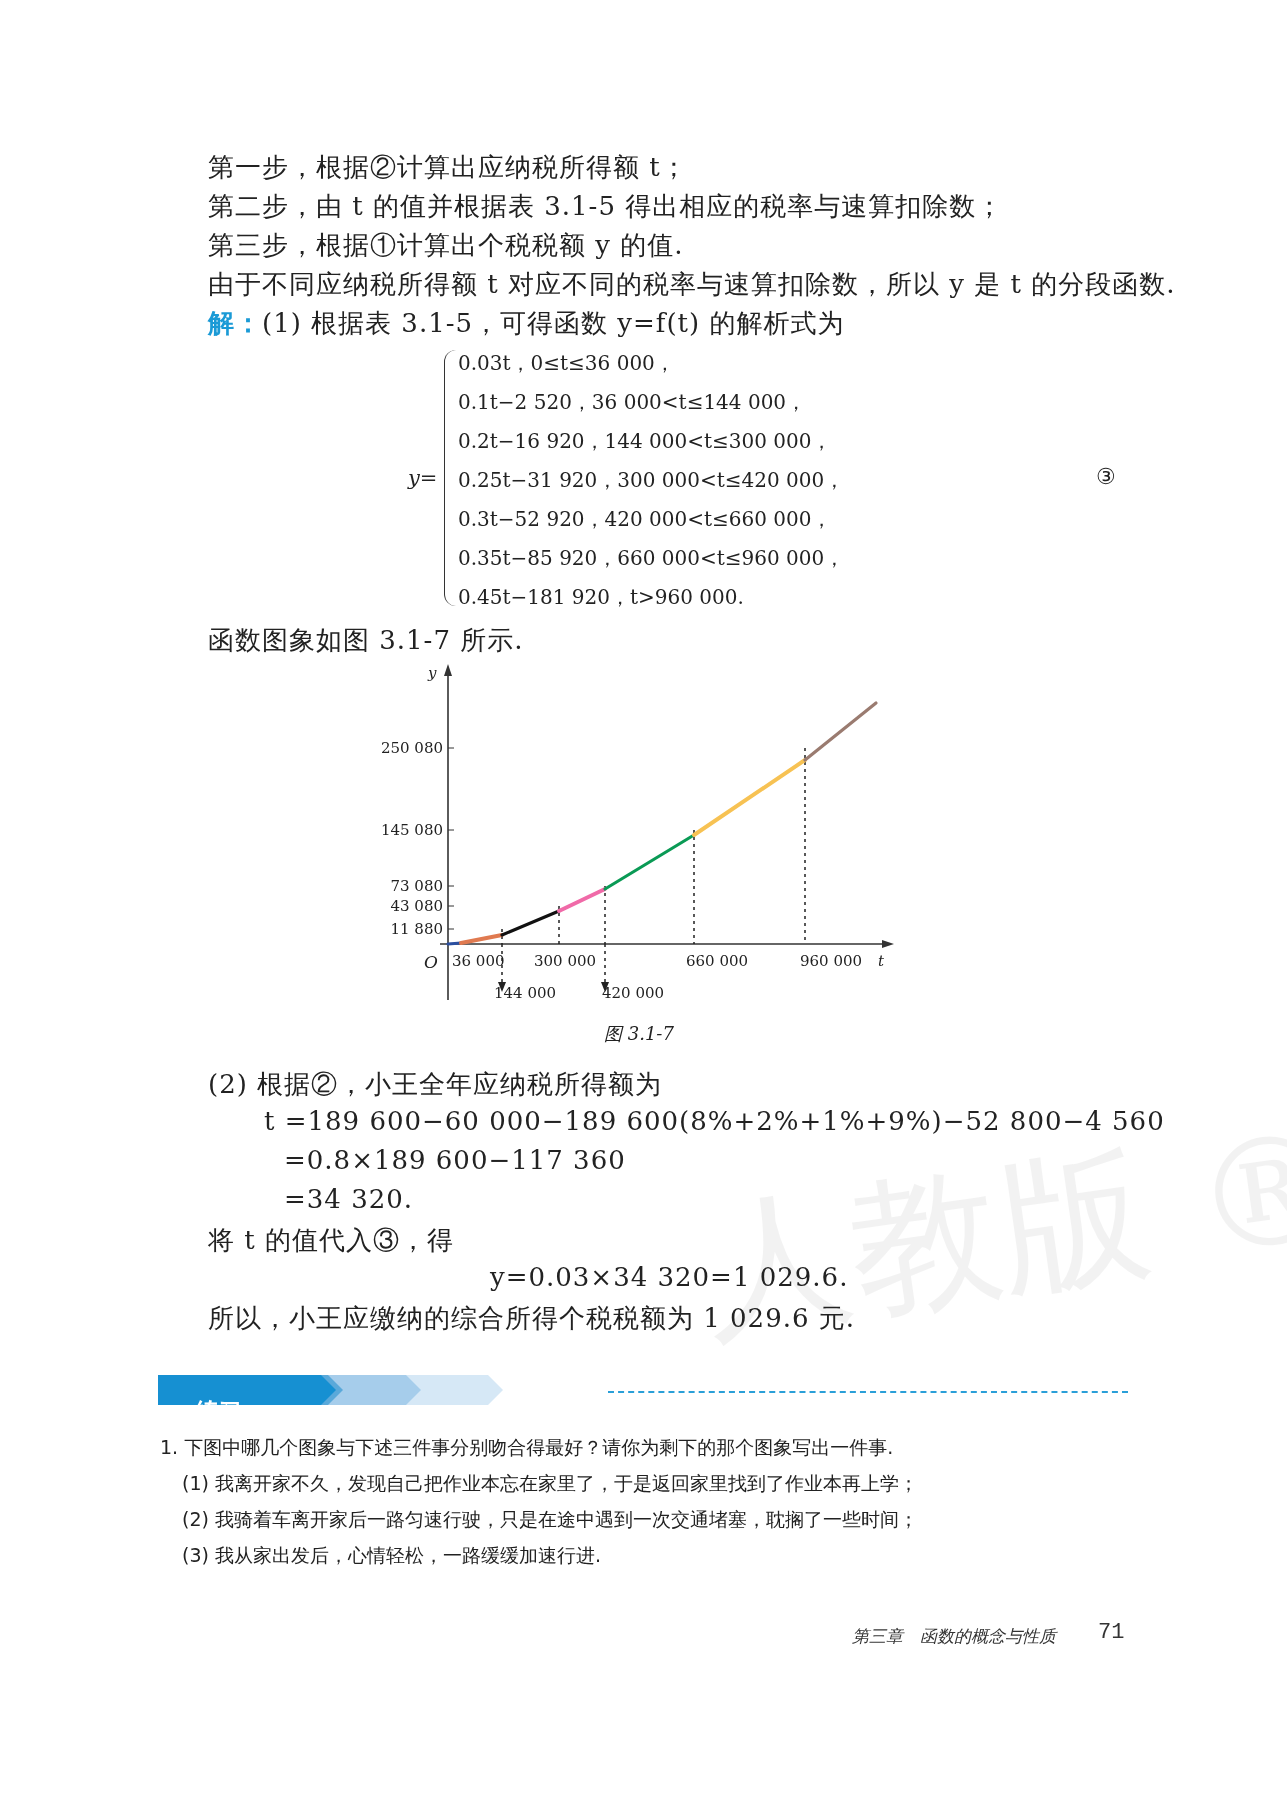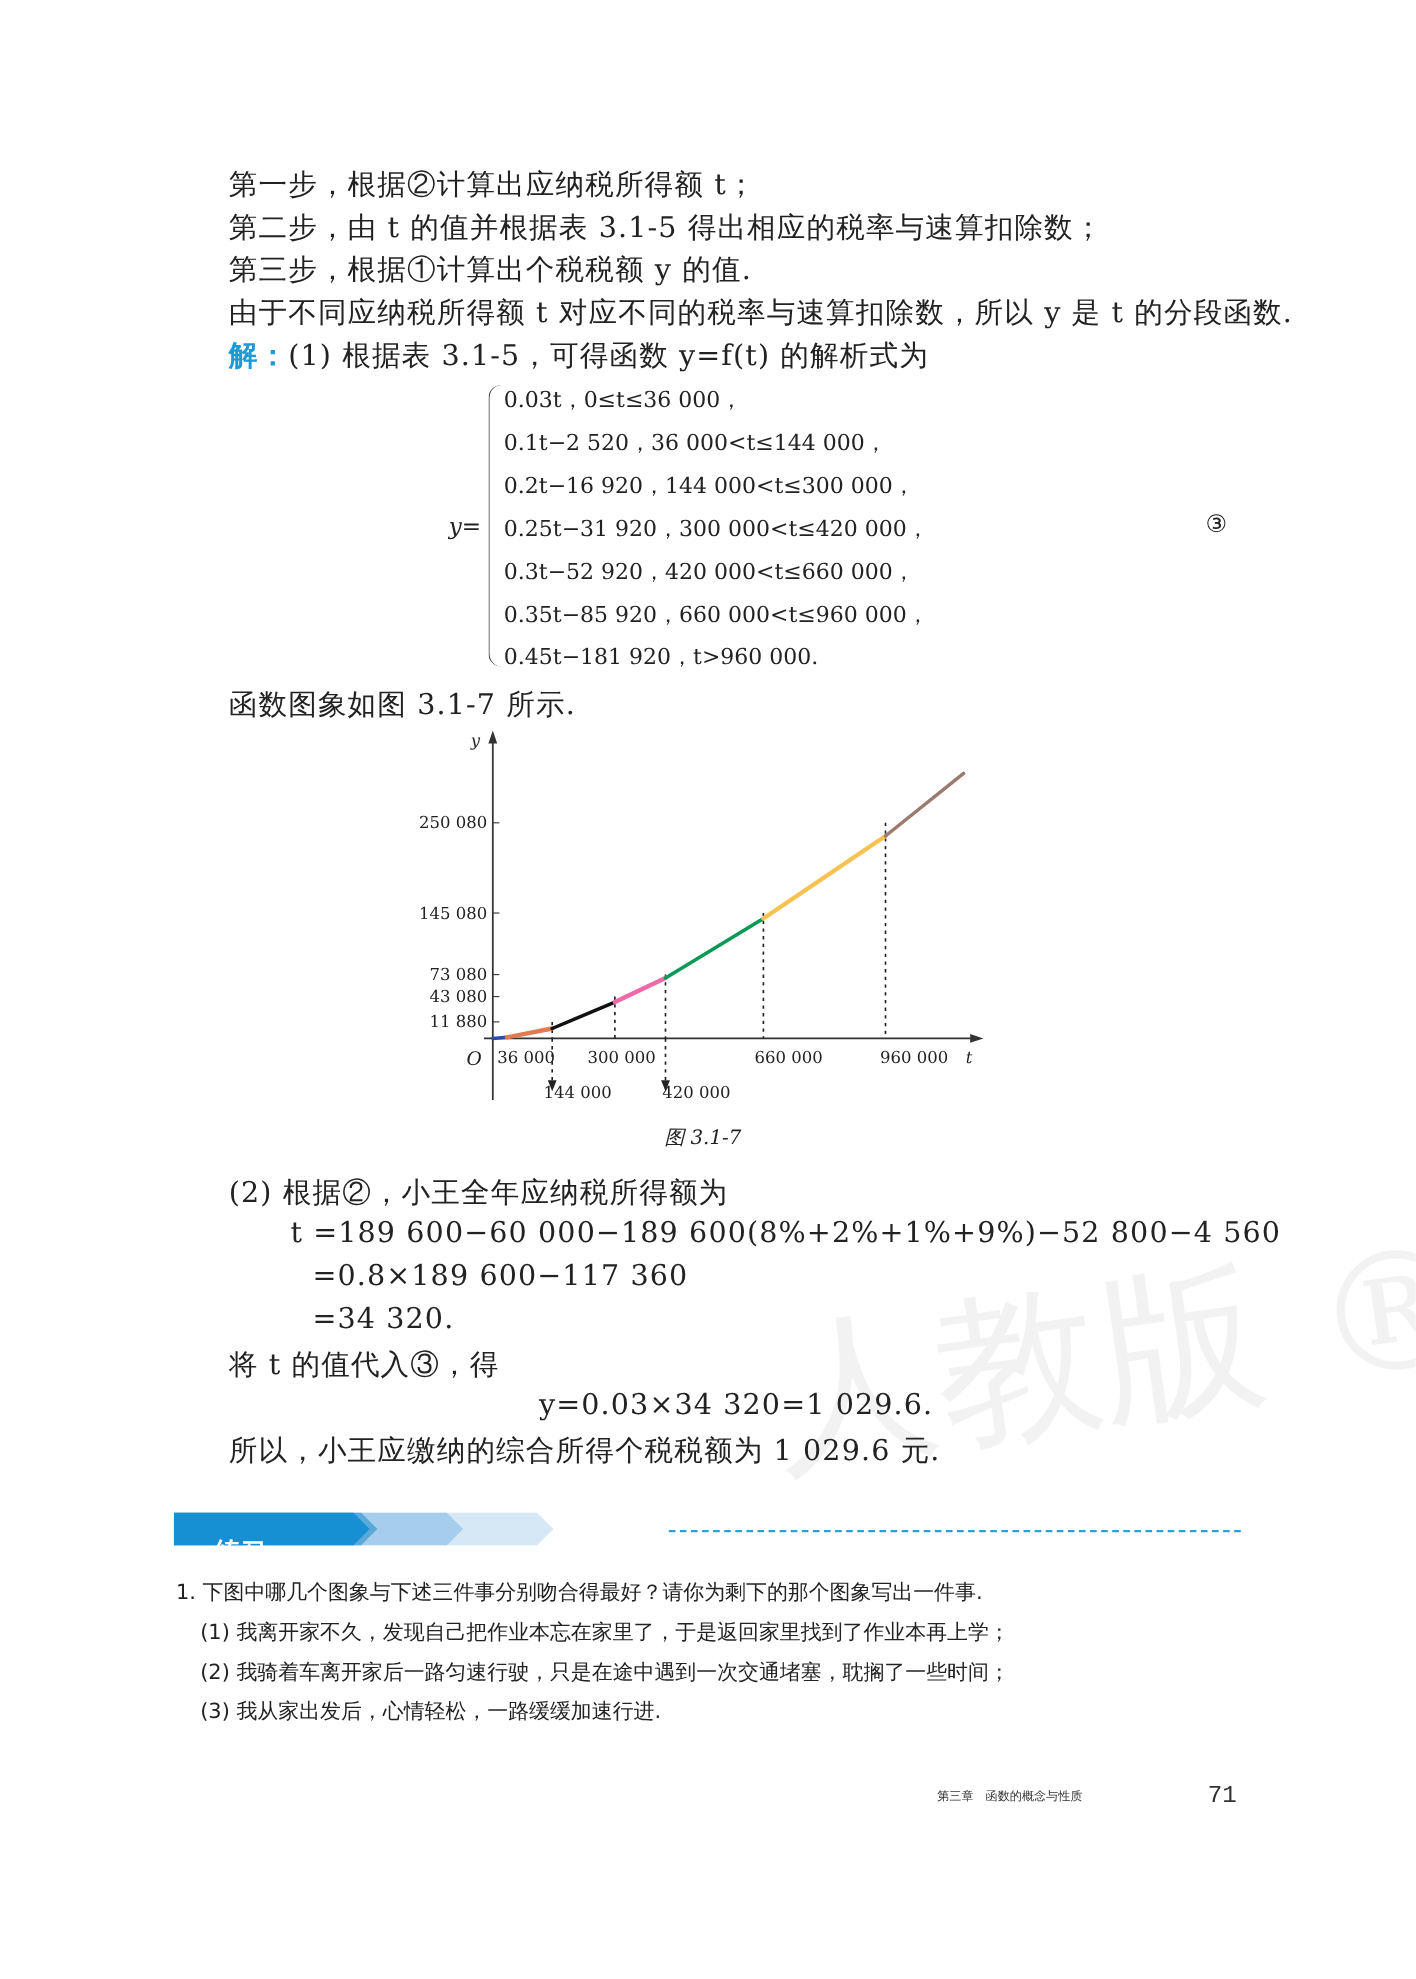--- a/index.html
+++ b/index.html
@@ -15,22 +15,22 @@
   .eqnum { position:absolute; left:1096px; top:464px; font-size:22px; }
   .chart { position:absolute; left:380px; top:660px; width:540px; height:360px; }
   .caption { position:absolute; left:604px; top:1022px; font-size:18px;font-style:italic; }
   .banner { position:absolute; left:158px; top:1375px; height:30px; width:440px; }
   .banner-title { position:absolute; left:38px; top:0; line-height:32px; color:#fff; font-size:23px;
                   font-family:"DejaVu Sans","Liberation Sans",sans-serif; font-weight:bold;margin-top:20px; }
   .dash { position:absolute; top:1391px; left:608px; width:520px; height:0;
           border-top:2px dashed #2a9fd8; }
   .ex { position:absolute; font-size:19px; white-space:nowrap;
         font-family:"DejaVu Sans","Liberation Sans",sans-serif; }
-  .footer { position:absolute; top:1625px; left:852px; font-size:11px;
-            font-family:"DejaVu Sans","Liberation Sans",sans-serif; color:#333; }
+  .footer { position:absolute; top:1625px; left:852px; font-size:17px;
+            font-family:"DejaVu Sans","Liberation Sans",sans-serif; color:#333;font-style:italic; }
   .pagenum { position:absolute; top:1620px; left:1098px; font-size:22px;
              font-family:Liberation Mono, monospace; color:#333; }
   .wm { position:absolute; left:700px; top:1130px; font-size:150px; color:rgba(0,0,0,0.05);
         font-family:"DejaVu Serif",serif; transform:rotate(-8deg); white-space:nowrap; }
 </style>
 </head>
 <body>
 
 <div class="wm">人教版 ®</div>
 

